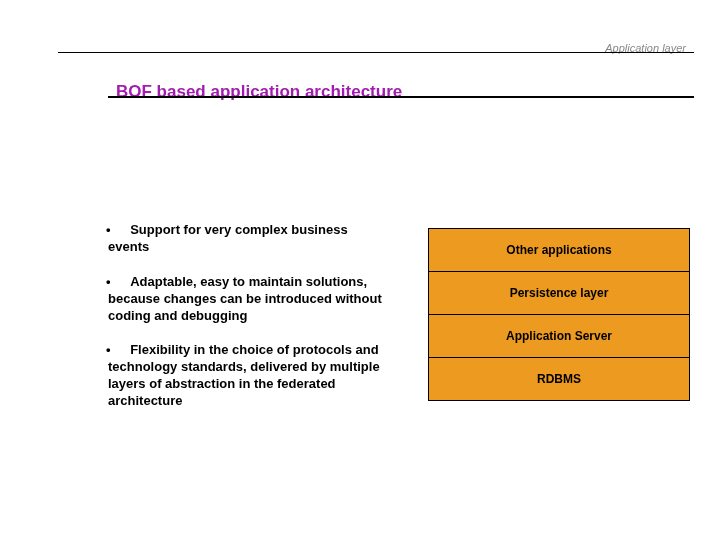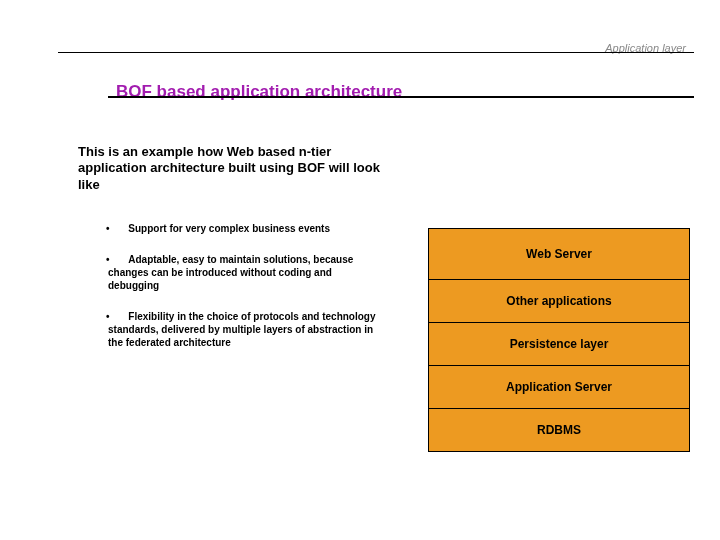--- a/index.html
+++ b/index.html
@@ -21,21 +21,21 @@
   .title-rule {
     position: absolute; left: 92px; right: 42px; top: 80px;
     border-top: 2px solid #000;
   }
   .intro {
     position: absolute; left: 54px; top: 120px; width: 330px;
     font-size: 13px; font-weight: bold; line-height: 1.25;
   }
   .bullets {
     position: absolute; left: 74px; top: 190px; width: 310px;
-    font-size: 10px; font-weight: bold; line-height: 1.3;
+    font-size: 13px; font-weight: bold; line-height: 1.3;
   }
   .bullets .item { text-indent: -10px; padding-left: 10px; margin-bottom: 2px; }
   .bullets .bullet-char { display: inline; }
   .diagram {
     position: absolute; left: 404px; top: 204px; width: 278px;
     font-size: 12px; font-weight: bold; text-align: center;
   }
   .row { border: 1px solid #000; background: #ed9a21; display: flex; }
   .row + .row { border-top: none; }
   .cell { flex: 1; padding: 6px 4px; }
@@ -46,32 +46,28 @@
 <body>
 
 <div class="page">
 
   <div class="app-layer">Application layer</div>
   <div class="top-rule"></div>
 
   <div class="title">BOF based application architecture</div>
   <div class="title-rule"></div>
 
-  <div class="intro">This is an example how Web based n-tier application architecture built using BOF will look like</div>
 
   <div class="bullets">
     <div class="item"><span class="bullet-char">• </span><span>Support for very complex business events</span></div>
     <div class="item"><span class="bullet-char">• </span><span>Adaptable, easy to maintain solutions, because changes can be introduced without coding and debugging</span></div>
     <div class="item"><span class="bullet-char">• </span><span>Flexibility in the choice of protocols and technology standards, delivered by multiple layers of abstraction in the federated architecture</span></div>
   </div>
 
   <div class="diagram">
-    <div class="row">
-      <div class="cell" style="padding:10px 4px">Web Server</div>
-    </div>
     <div class="row split">
       <div class="cell">Other applications</div>
     </div>
     <div class="row">
       <div class="cell">Persistence layer</div>
     </div>
     <div class="row">
       <div class="cell">Application Server</div>
     </div>
     <div class="row">

